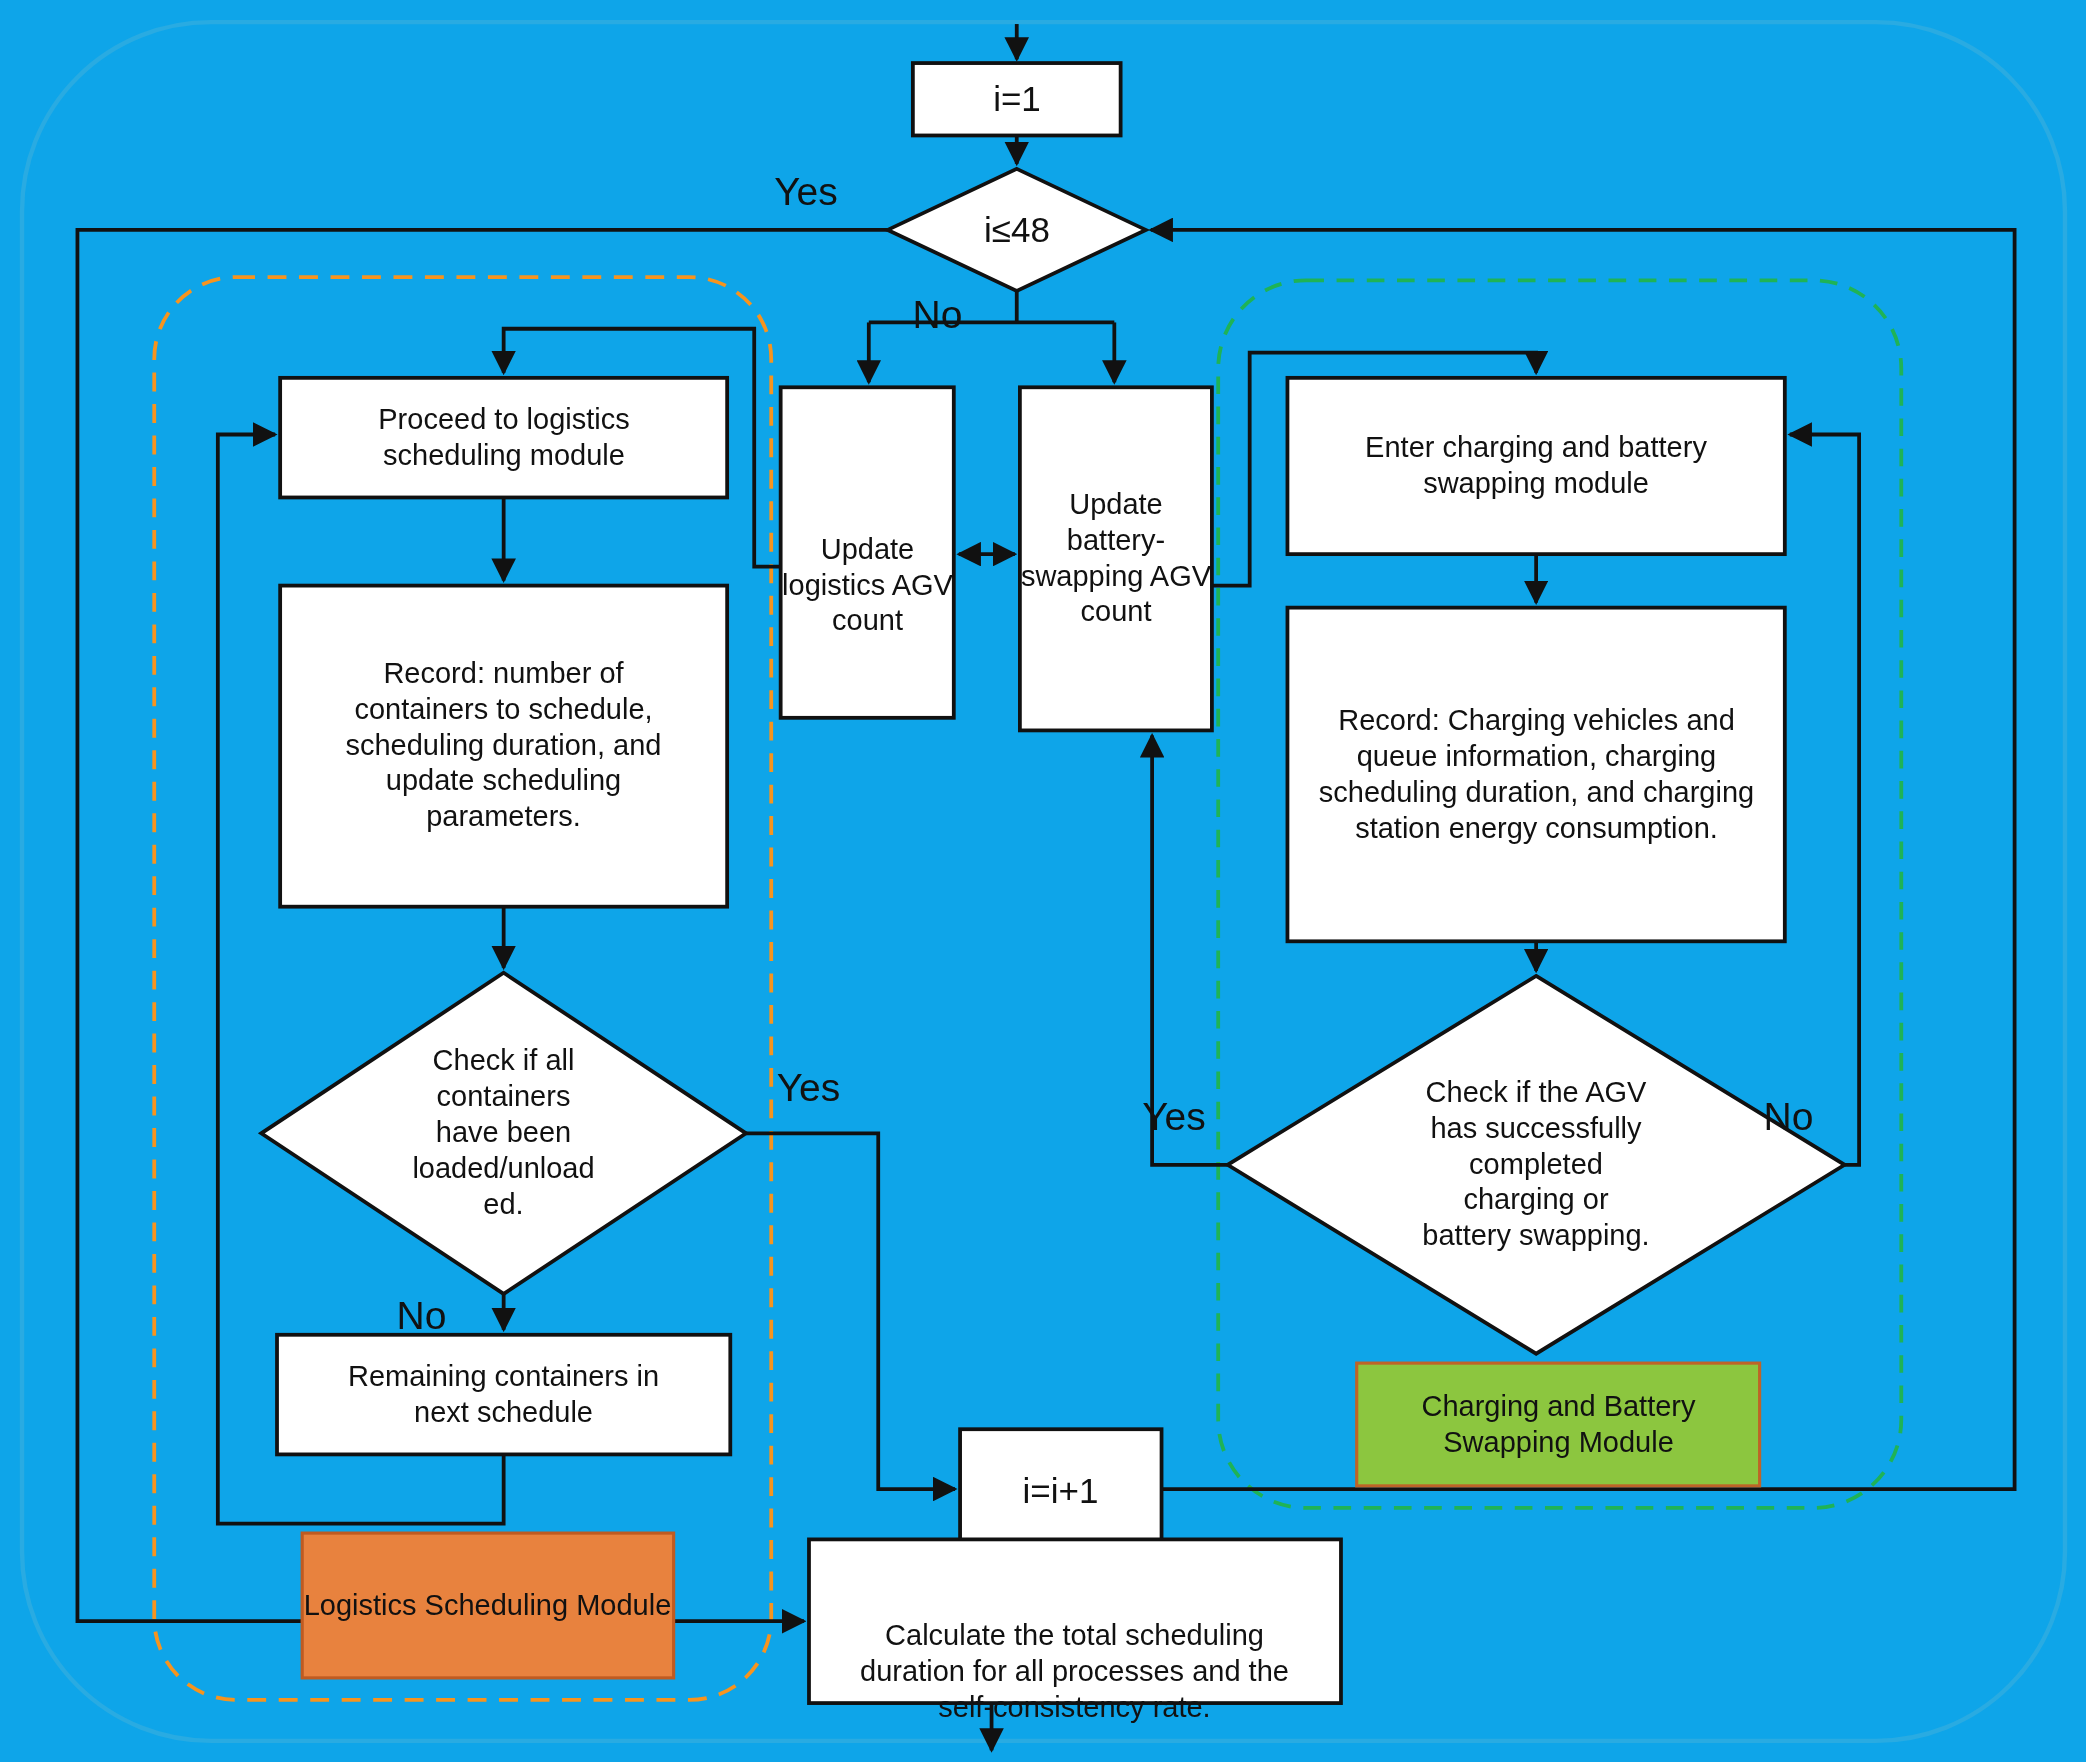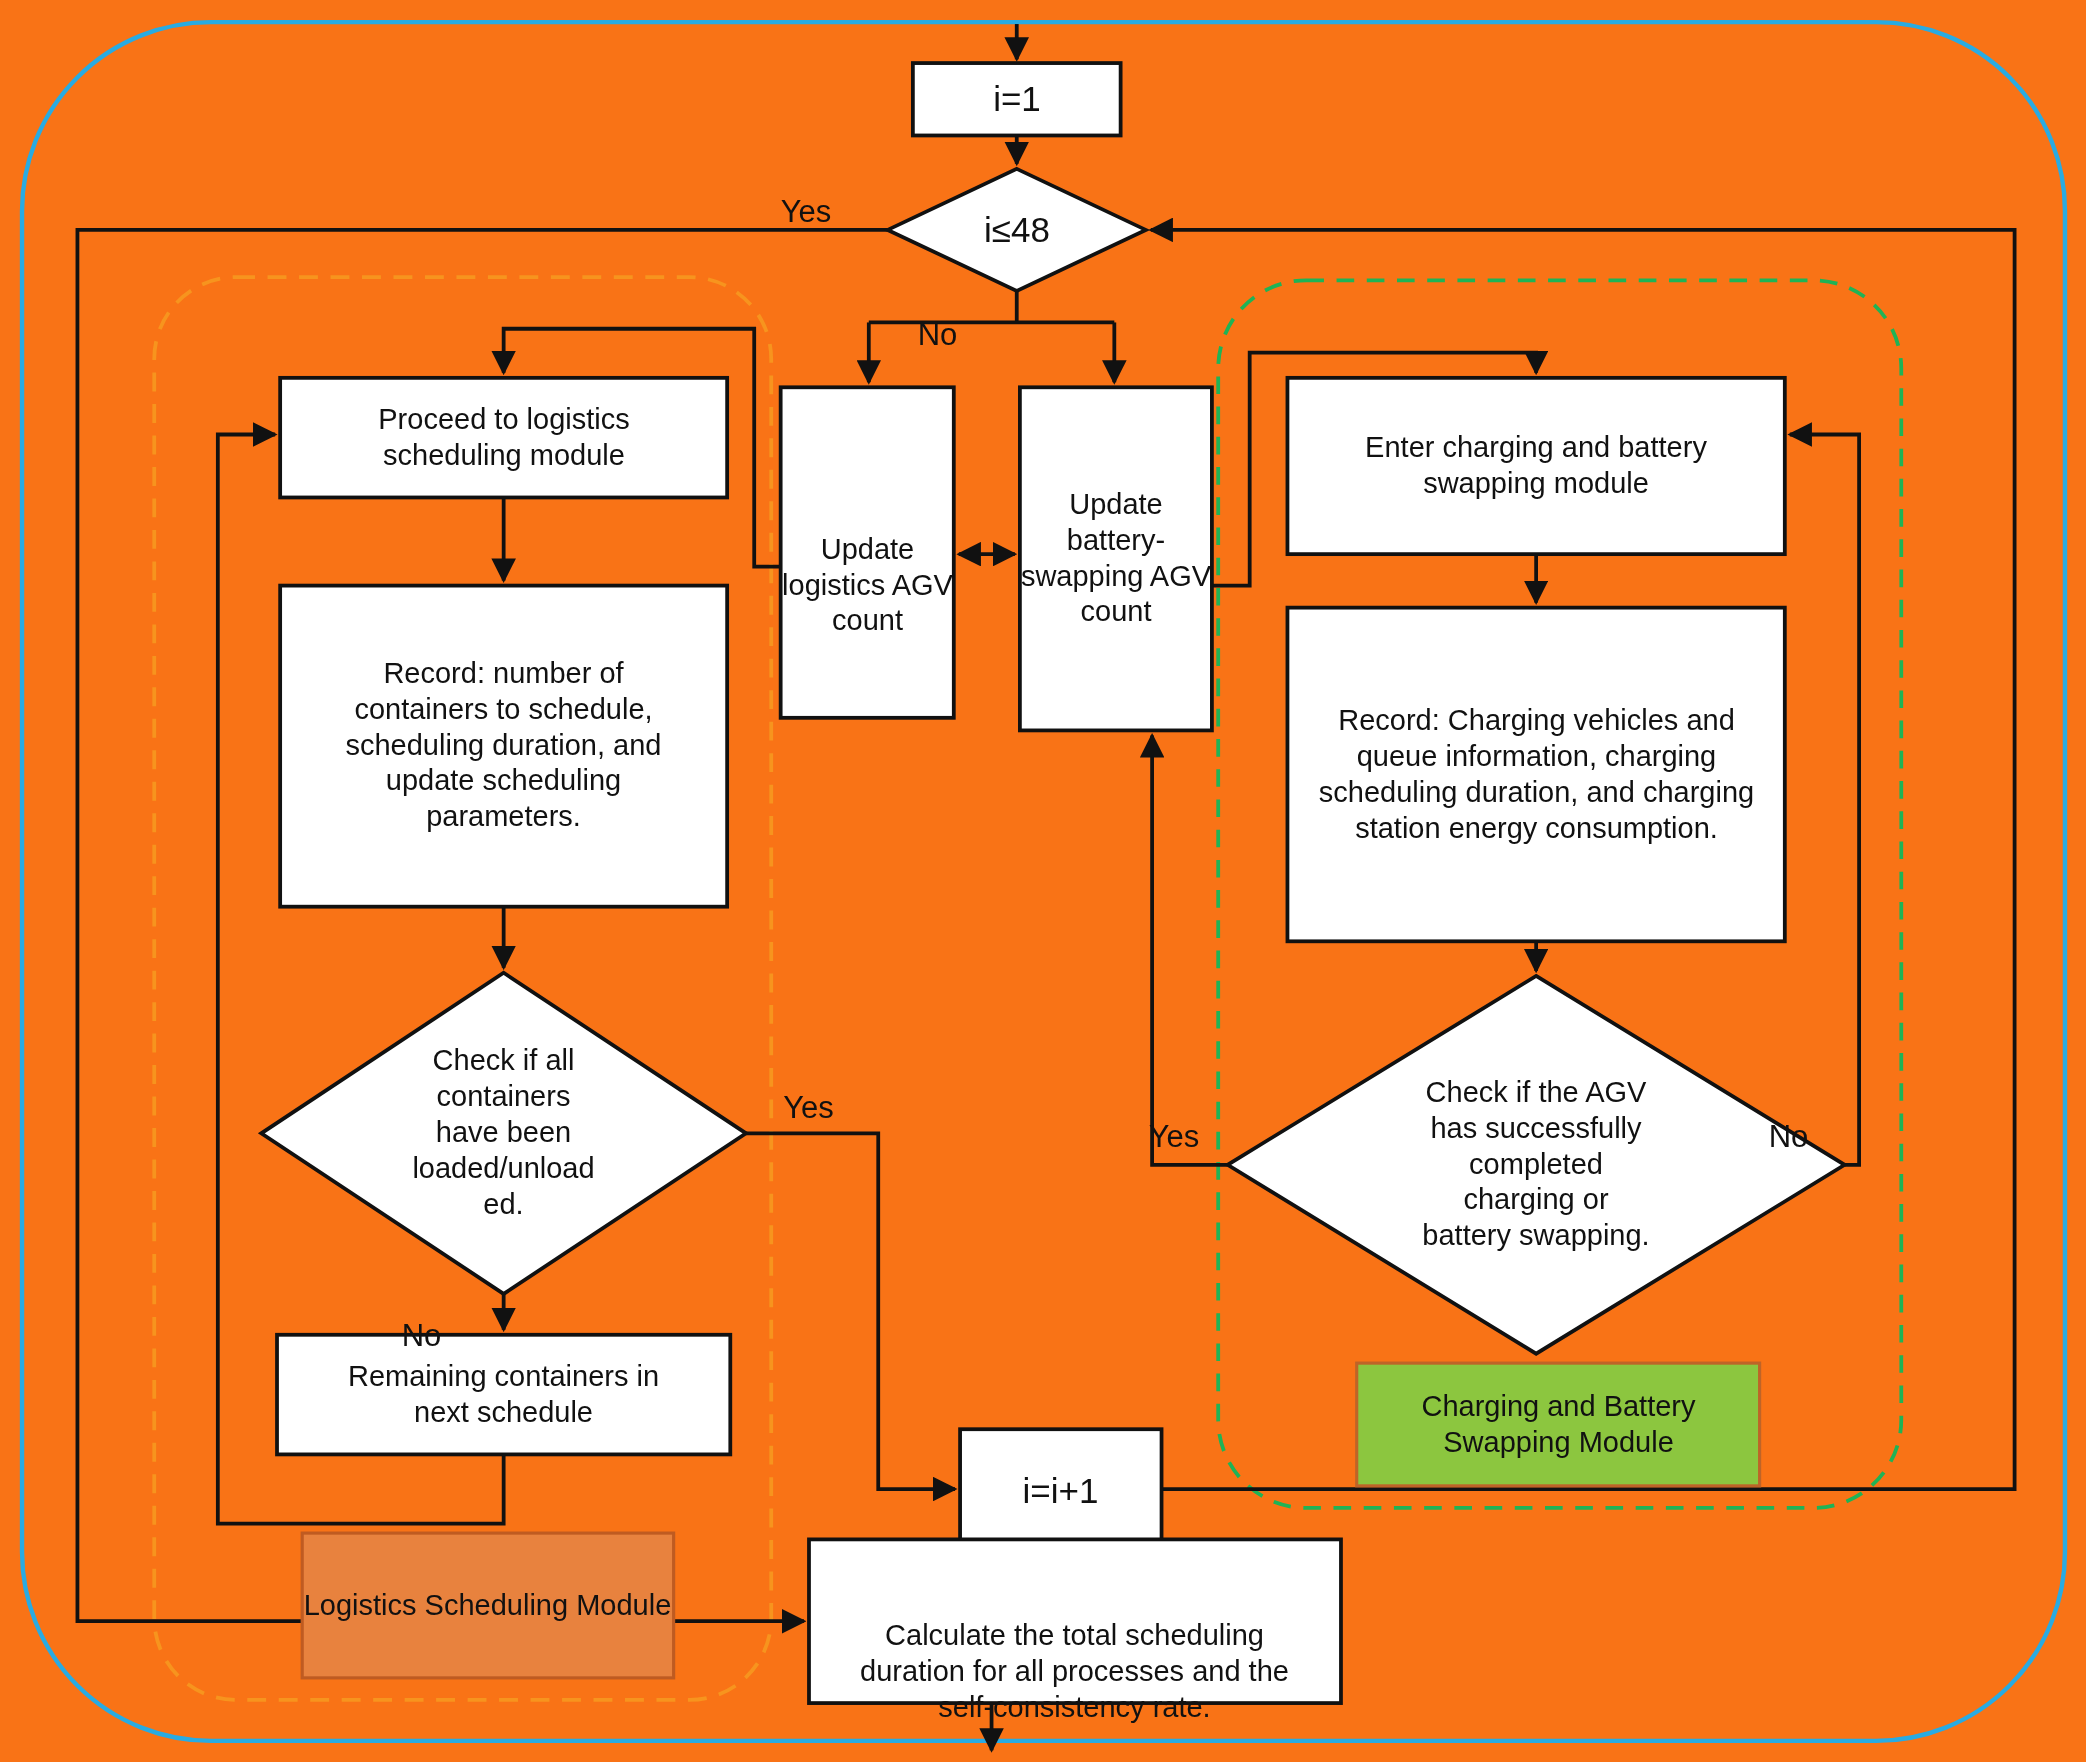--- a/index.html
+++ b/index.html
@@ -1,34 +1,34 @@
 <!DOCTYPE html>
 <html style="--line: #111111; --box-fill: #FFFFFF; --border-blue: #29ABE2; --dash-orange: #F7941E; --dash-green: #1FB356; --label-orange-fill: #E8823E; --label-orange-border: #BF5B21; --label-green-fill: #8CC63F; --label-green-border: #BE6428;font-size:10px"><head>
 <meta charset="utf-8">
 <style>
   html,body{margin:0;padding:0;background:#ffffff;}
-  .canvas{position:relative;width:2087px;height:1763px;background:#f97316;
+  .canvas{position:relative;width:2087px;height:1763px;background:#0ea5e9;
           font-family:"Liberation Sans", sans-serif;overflow:hidden;}
   svg.layer{position:absolute;left:0;top:0;}
   
   .ln{fill:none;stroke:var(--line);stroke-width:6;}
   .ln-arrow{marker-end:url(#ah);}
   .ln-dbl{marker-end:url(#ah);marker-start:url(#ah);}
   .box{fill:var(--box-fill);stroke:var(--line);stroke-width:6;}
   .frame-blue{fill:none;stroke:var(--border-blue);stroke-width:7;}
   .dash-orange{fill:none;stroke:var(--dash-orange);stroke-width:6;stroke-dasharray:30 20;}
   .dash-green{fill:none;stroke:var(--dash-green);stroke-width:6;stroke-dasharray:28 20;}
   .label-orange{fill:var(--label-orange-fill);stroke:var(--label-orange-border);stroke-width:5;}
   .label-green{fill:var(--label-green-fill);stroke:var(--label-green-border);stroke-width:5;}
   #ah path{fill:var(--line);}
   
   .nt{position:absolute;display:flex;align-items:center;justify-content:center;
       text-align:center;color:#111;font-size:29px;line-height:1.24;}
   .nt.big{font-size:35px;}
-  .nt.lbl{font-size:31px;margin-top:20px;}
+  .nt.lbl{font-size:39px;}
   .nt.pre{white-space:pre-line;}
 </style>
 </head>
 <body>
 
 <div class="canvas">
 
   <svg class="layer" width="2087" height="1763" viewBox="0 0 3315 2800">
     <defs>
       <marker id="ah" viewBox="0 0 10 10" refX="9" refY="5" markerWidth="6.5" markerHeight="6.5" orient="auto-start-reverse" markerUnits="strokeWidth">

